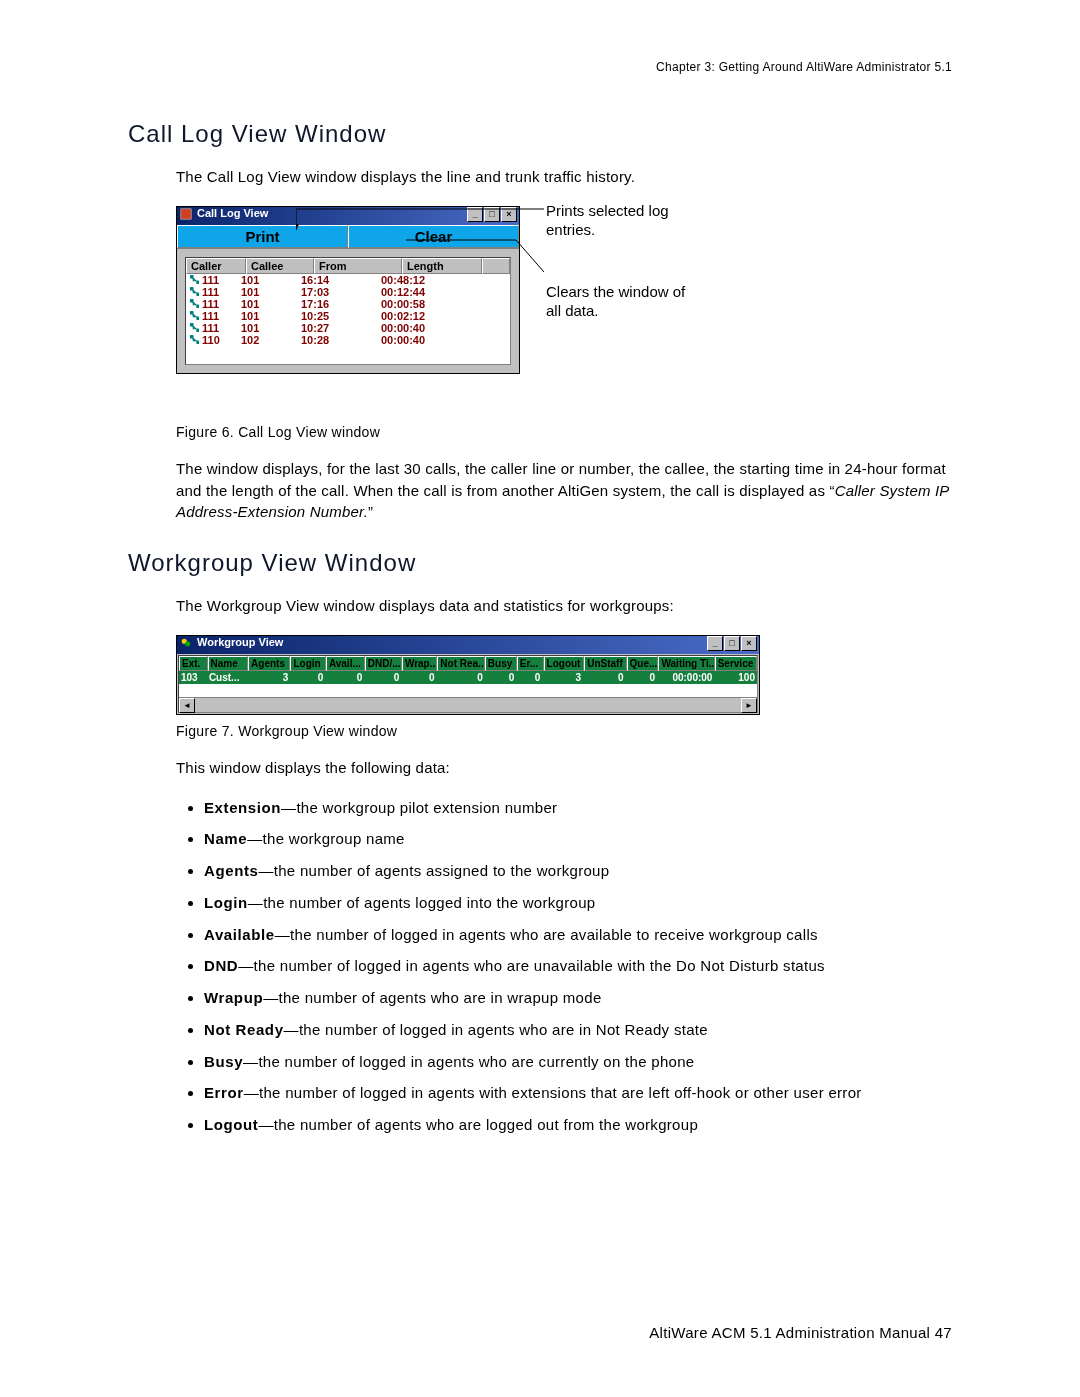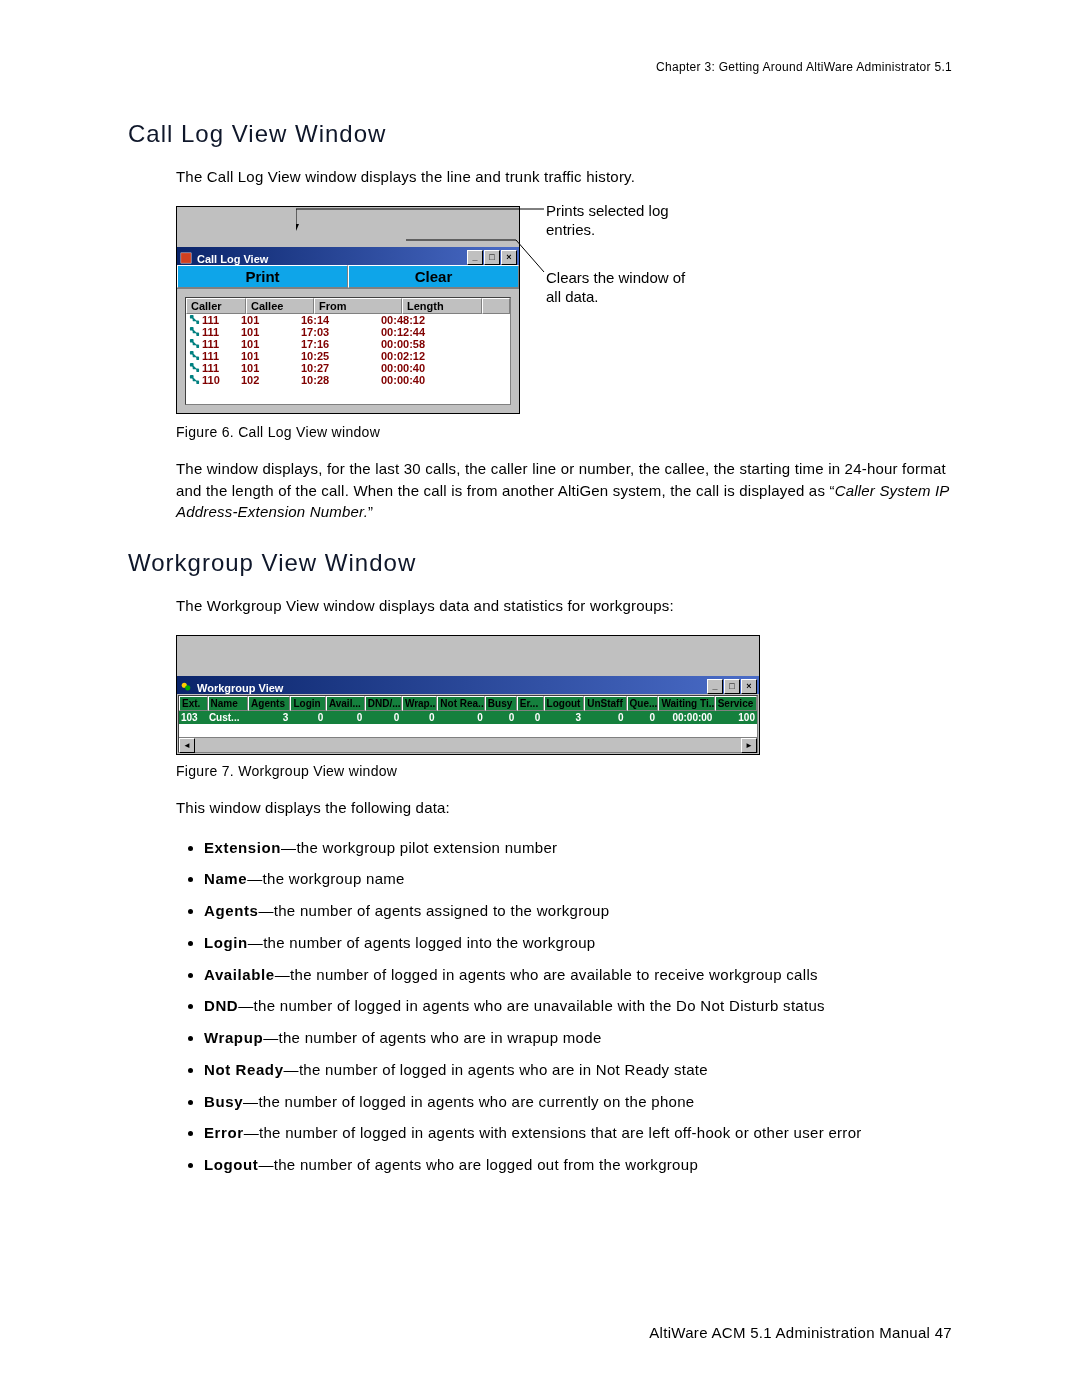--- a/index.html
+++ b/index.html
@@ -46,25 +46,24 @@
     width: 342px;
     border: 1px solid #000;
     background: #c0c0c0;
     font-family: Tahoma, Arial, sans-serif;
   }
   .titlebar {
     background: linear-gradient(90deg,#0a246a,#4a6cc8);
     color: #fff;
     height: 18px;
     display: flex;
-    align-items: flex-end;
+    align-items: flex-start;
     padding: 0 2px;
     font-size: 11px;
     font-weight: bold;
-    margin-top: 40px;
   }
   .titlebar .tb-icon {
     width: 14px; height: 14px; margin-right: 4px;
     display:flex;align-items:center;justify-content:center;
   }
   .titlebar .tb-title { flex:1; }
   .tb-btns { display:flex; gap:1px; }
   .tb-btn {
     width:14px;height:13px;background:#c0c0c0;border:1px solid #fff;border-right-color:#000;border-bottom-color:#000;
     display:flex;align-items:center;justify-content:center;font-size:9px;font-weight:bold;color:#000;
@@ -230,21 +229,21 @@
               </div>
               <div class="c2">102</div>
               <div class="c3">10:28</div>
               <div class="c4">00:00:40</div>
             </div>
           </div>
       </div>
     </div>
 
     <div class="callout" style="left:370px;top:-5px;width:140px;">Prints selected log entries.</div>
-    <div class="callout" style="left:370px;top:62px;width:140px;">Clears the window of all data.</div>
+    <div class="callout" style="left:370px;top:76px;width:140px;">Clears the window of all data.</div>
 
     <svg class="arrowline" style="left:120px;top:0px;" width="250" height="80">
       <line x1="0" y1="3" x2="180" y2="3" stroke="#000" stroke-width="1"></line>
       <line x1="0" y1="3" x2="0" y2="20" stroke="#000" stroke-width="1"></line>
       <polygon points="-3,18 3,18 0,25" fill="#000"></polygon>
       <line x1="180" y1="3" x2="248" y2="3" stroke="#000" stroke-width="1"></line>
     </svg>
     <svg class="arrowline" style="left:230px;top:28px;" width="145" height="50">
       <line x1="0" y1="6" x2="110" y2="6" stroke="#000" stroke-width="1"></line>
       <polygon points="0,3 0,9 -6,6" fill="#000"></polygon>

